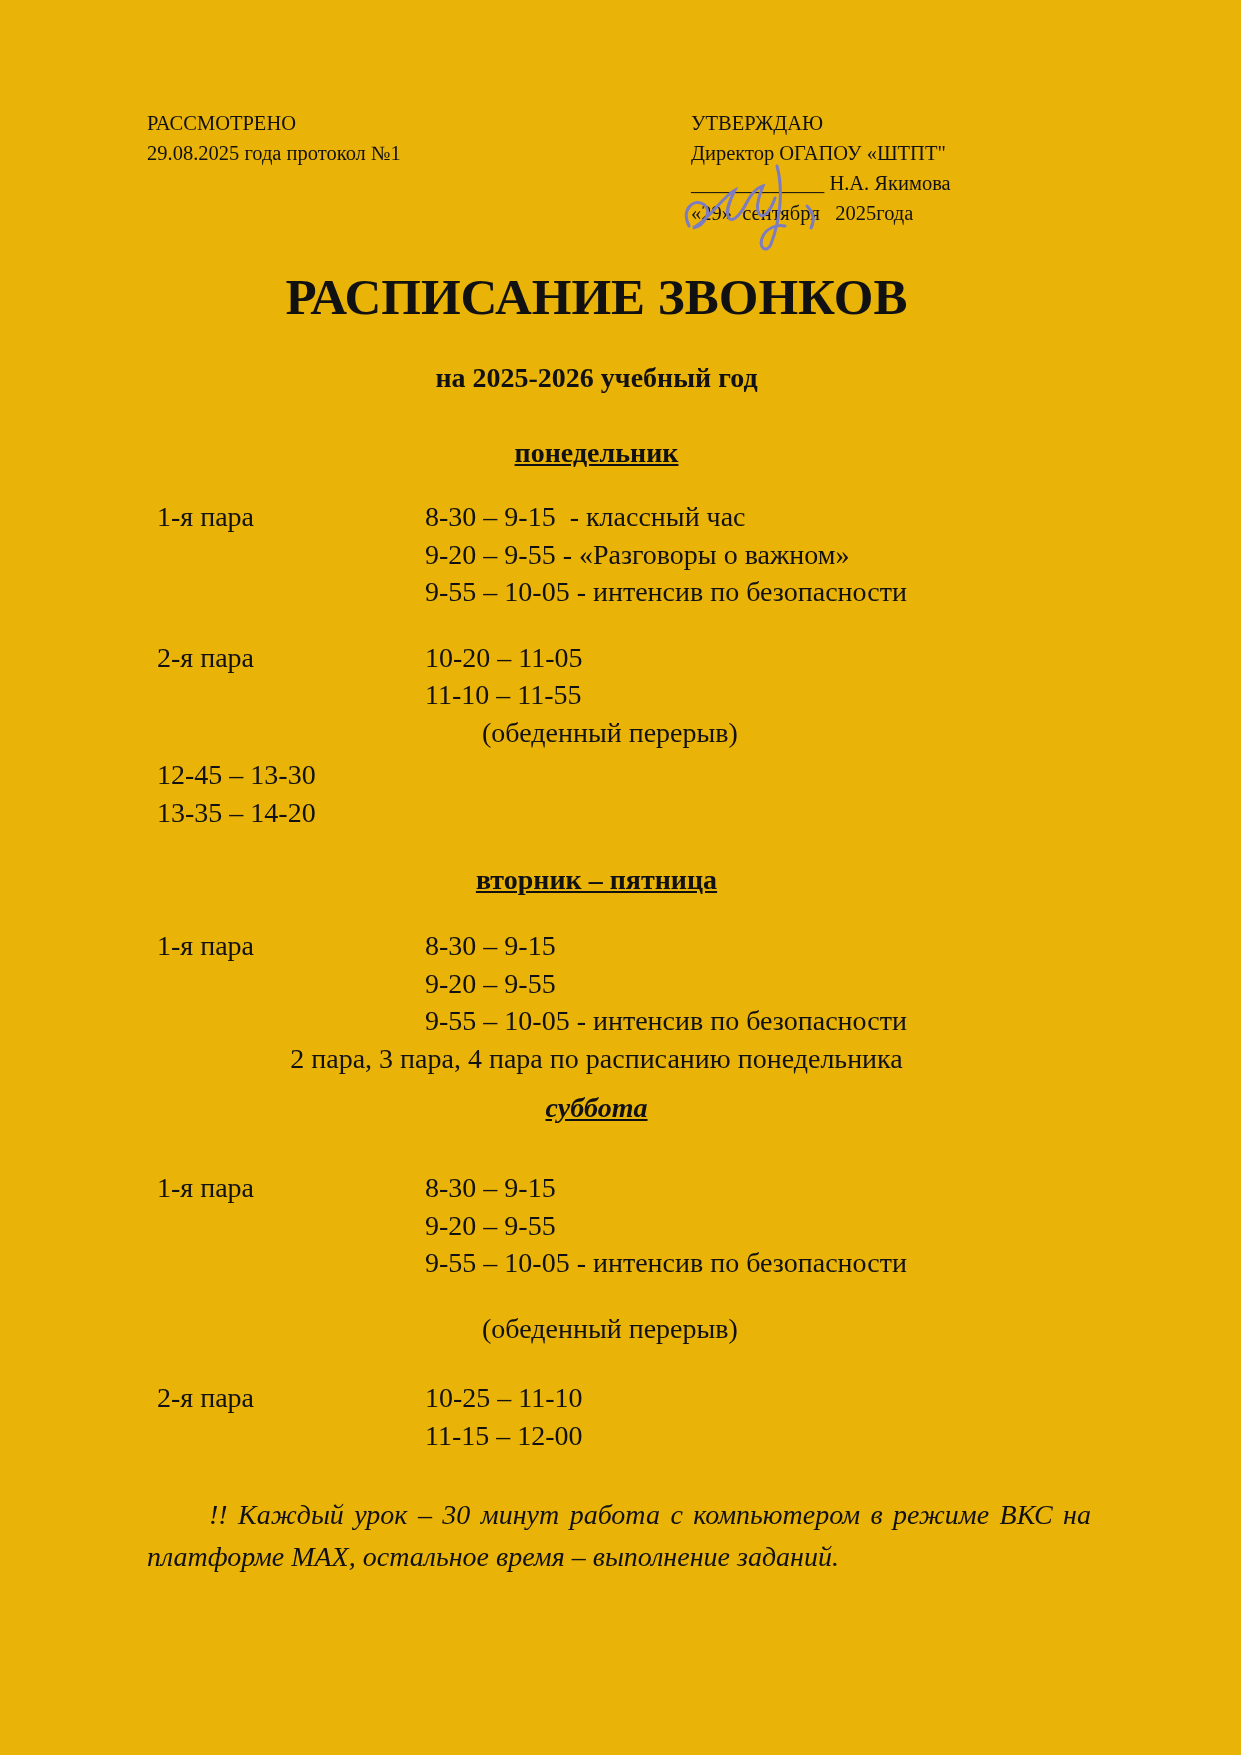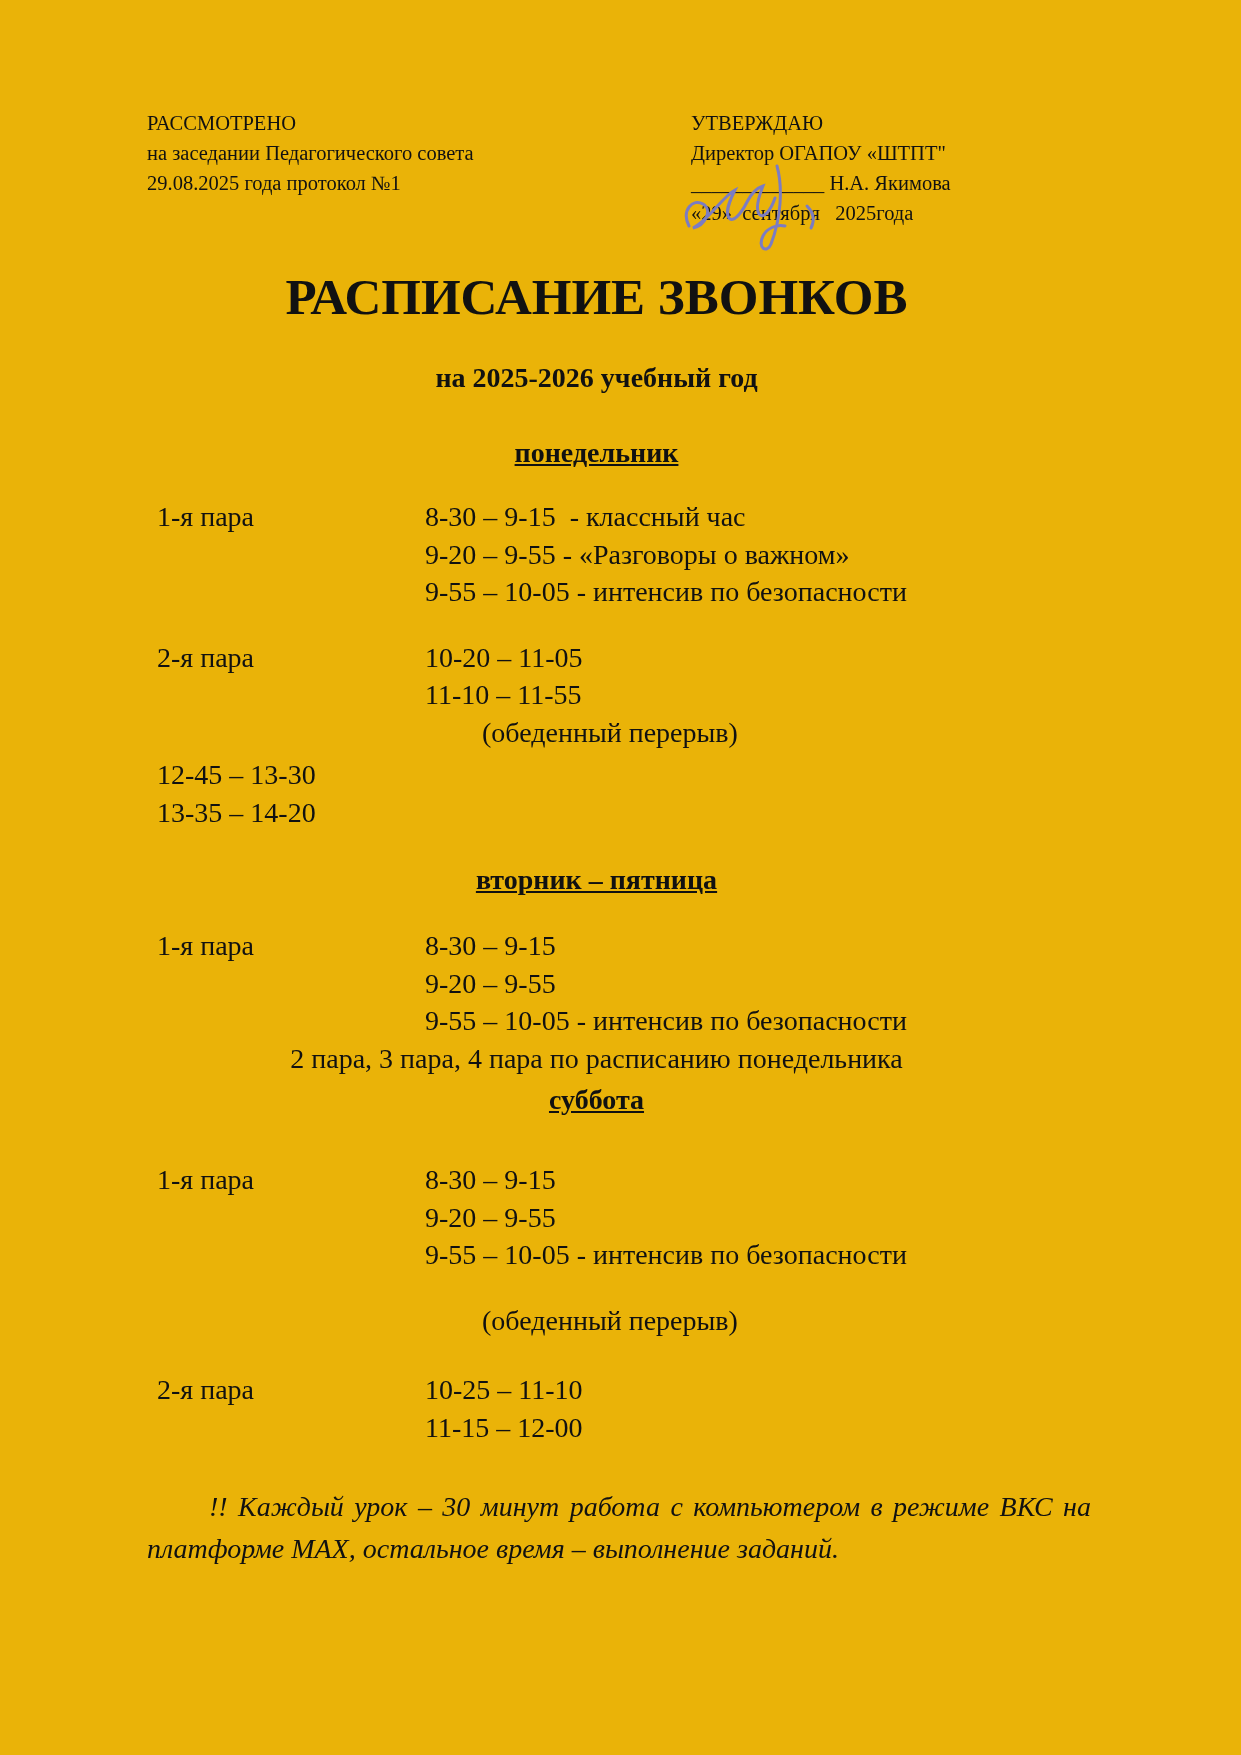--- a/index.html
+++ b/index.html
@@ -34,39 +34,38 @@
   .lunch-note { font-size:28px; line-height:37.5px; padding-left:335px; white-space:pre; }
   .center-note { font-size:28px; line-height:37.5px; }
   
   .mt-38 { margin-top:38px; }
   .mt-26 { margin-top:26px; }
   .mt-28 { margin-top:28px; }
   .mt-30 { margin-top:30px; }
   .mt-32 { margin-top:32px; }
   .mt-42 { margin-top:42px; }
   .mt-5  { margin-top:5px; }
-  .mt-4  { margin-top:4px; }
+  .mt-4  { margin-top:12px;font-style:italic; }
   
   .footer-note {
     margin-top:40px;
     font-size:28px; line-height:42px;
     font-style:italic;
     text-indent:62px;
     text-align:justify;
   }
 </style>
 </head>
 <body>
 
 <div class="page">
 
   <div class="approval">
     <div class="approval-left">
       <div>РАССМОТРЕНО</div>
-      <div>на заседании Педагогического совета</div>
       <div>29.08.2025 года протокол №1</div>
     </div>
     <div class="approval-right">
       <div>УТВЕРЖДАЮ</div>
       <div>Директор ОГАПОУ «ШТПТ"</div>
       <div class="sig-row"><span>_____________</span><span> Н.А. Якимова</span></div>
       <div class="date-row">«29»  сентября   2025года</div>
       <svg class="signature-svg" width="190" height="110" viewBox="0 0 190 110">
         <path d="M10,78 C2,62 14,50 24,56 C34,62 26,78 14,80 C30,72 44,48 56,42 C50,54 46,64 50,70 C54,75 62,66 68,54 C72,46 78,40 84,38 C80,48 76,60 80,66 C84,72 92,62 96,50"></path>
         <path d="M98,18 C104,40 102,70 92,96 C88,106 78,100 84,88 C88,80 98,76 106,78"></path>

